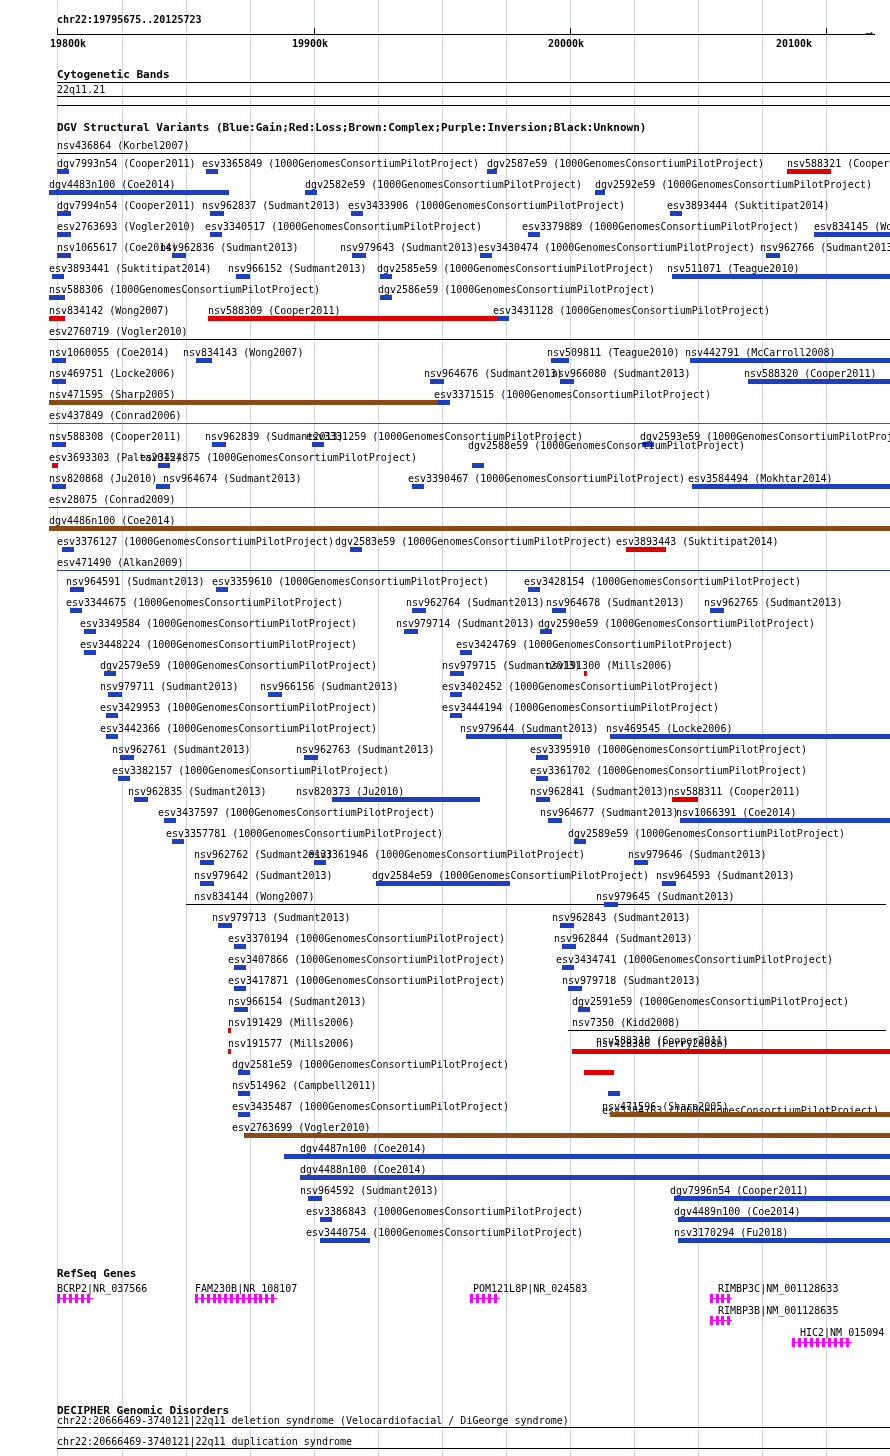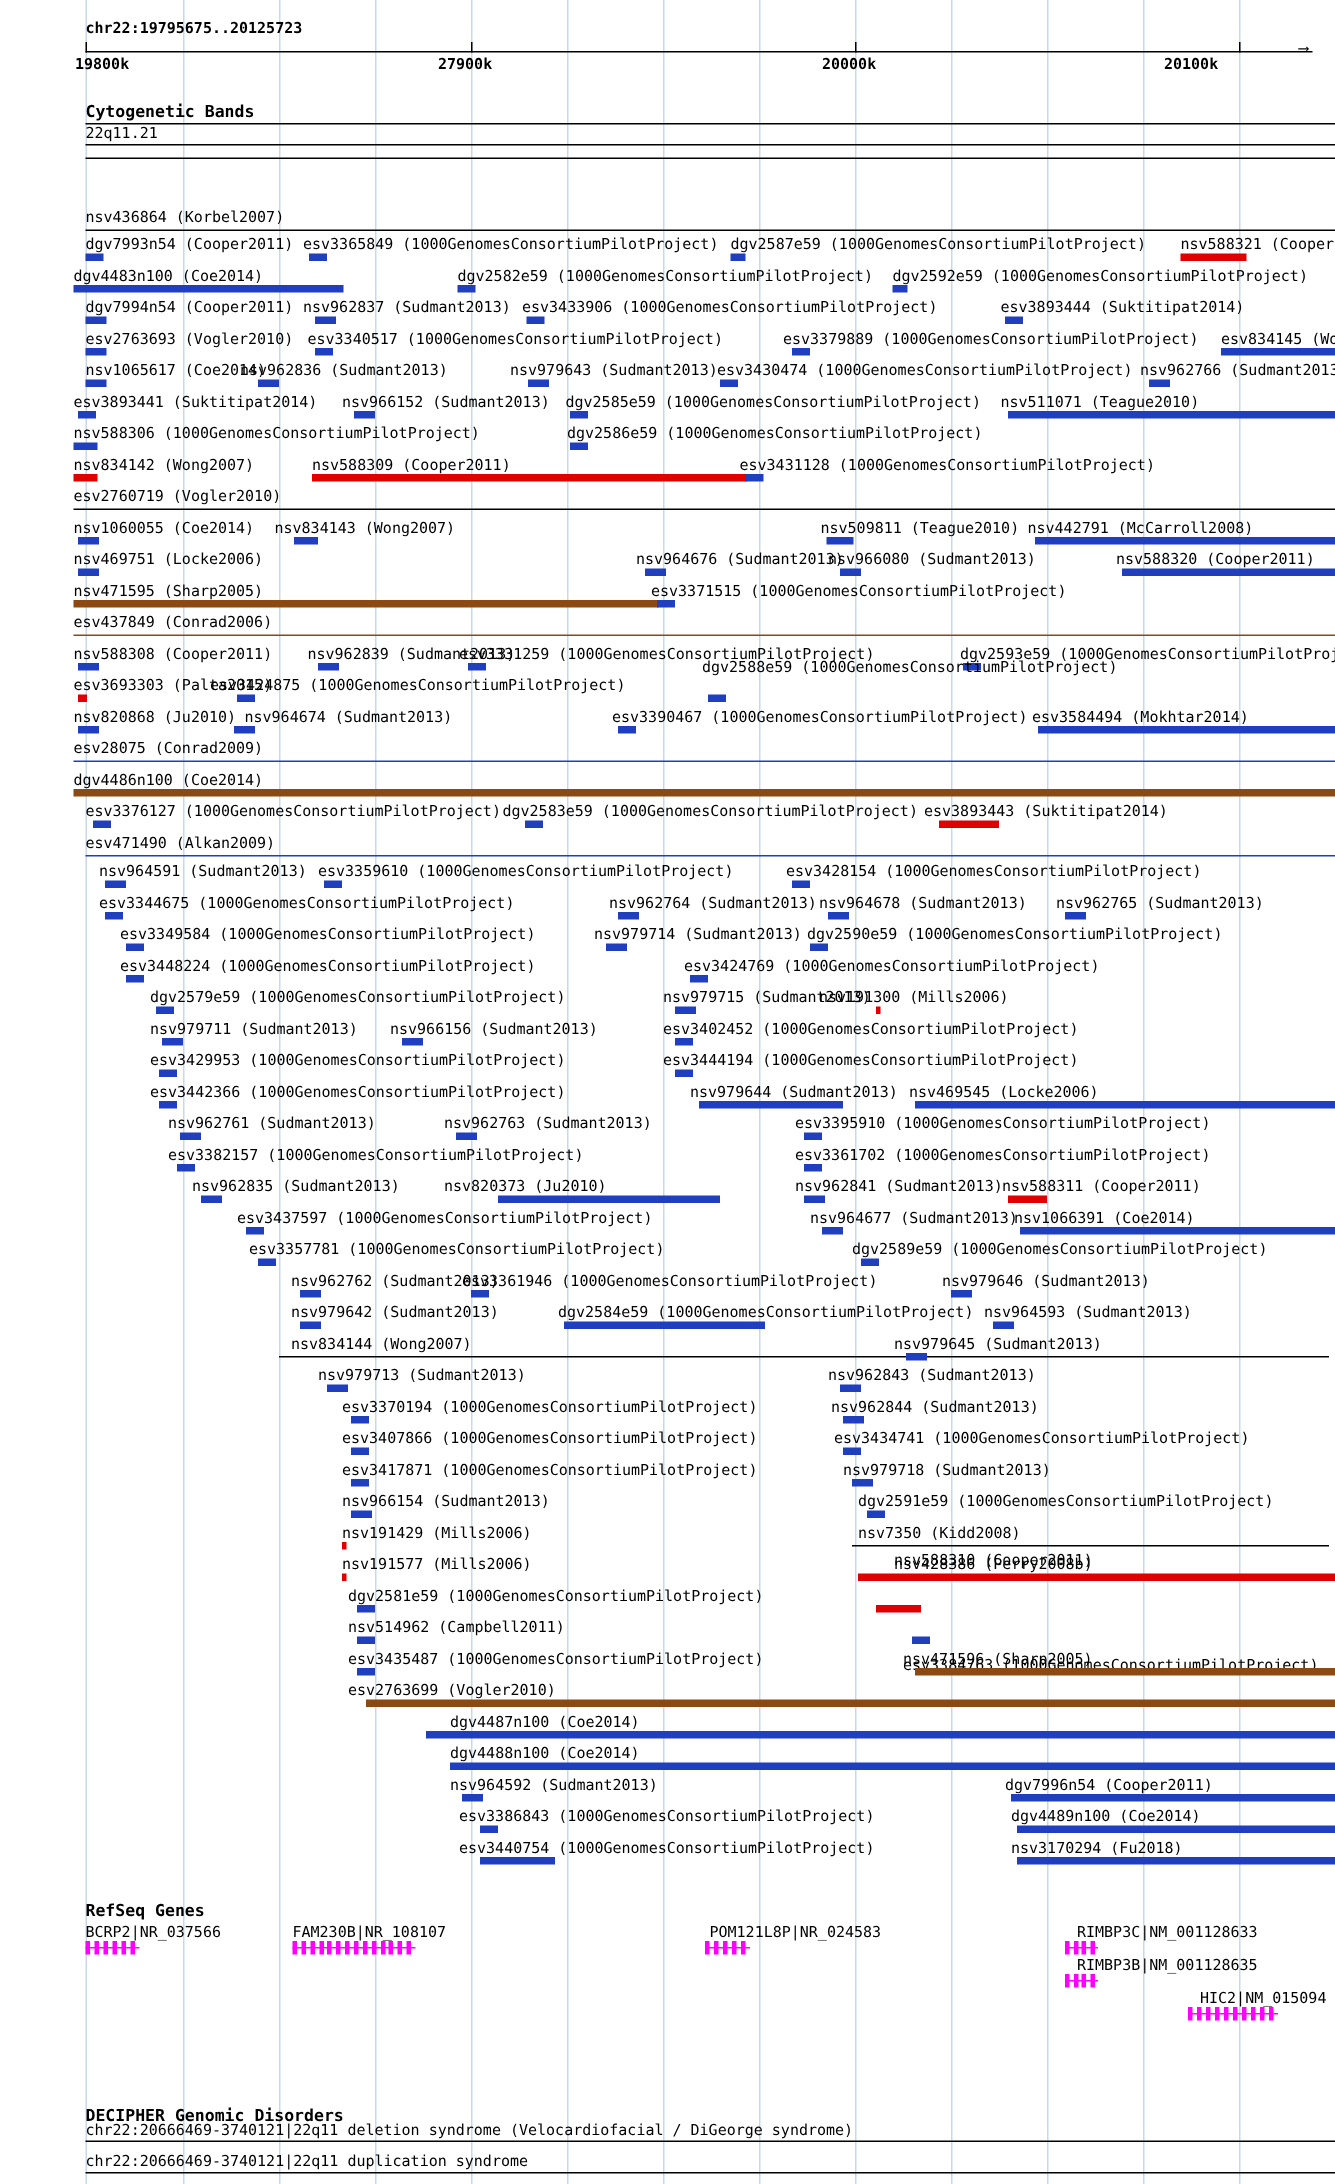--- a/index.html
+++ b/index.html
@@ -53,30 +53,31 @@
   <div class="vgrid" style="left:826px;"></div>
 
   <div class="ruler-label" style="left:57px;top:14px;">chr22:19795675..20125723</div>
   <div class="ruler-line" style="left:57px;top:34px;width:818px;"></div>
   <div class="ruler-tick" style="left:57px;top:28px;height:7px;"></div>
   <div class="ruler-tick" style="left:314px;top:28px;height:7px;"></div>
   <div class="ruler-tick" style="left:570px;top:28px;height:7px;"></div>
   <div class="ruler-tick" style="left:826px;top:28px;height:7px;"></div>
   <div class="arrow-r" style="left:866px;top:29px;">⟶</div>
   <div class="ruler-label" style="left:50px;top:38px;">19800k</div>
-  <div class="ruler-label" style="left:292px;top:38px;">27900k</div>
+  <div class="ruler-label" style="left:292px;top:38px;">19900k</div>
   <div class="ruler-label" style="left:548px;top:38px;">20000k</div>
   <div class="ruler-label" style="left:776px;top:38px;">20100k</div>
 
   <div class="sect-title" style="left:57px;top:68px;">Cytogenetic Bands</div>
   <div class="sect-rule" style="left:57px;top:82px;width:833px;"></div>
   <div class="lbl" style="left:57px;top:84px;">22q11.21</div>
   <div class="sect-rule" style="left:57px;top:96px;width:833px;"></div>
   <div class="sect-rule" style="left:57px;top:105px;width:833px;"></div>
 
+  <div class="sect-title" style="left:57px;top:121px;">DGV Structural Variants (Blue:Gain;Red:Loss;Brown:Complex;Purple:Inversion;Black:Unknown)</div>
 
   <div id="dgv-track">
       <div class="lbl" style="left: 57px; top: 140px;">nsv436864 (Korbel2007)</div>
       <div class="thin black" style="top: 153px; left: 57px; width: 833px;"></div>
       <div class="lbl" style="left: 57px; top: 158px;">dgv7993n54 (Cooper2011)</div>
       <div class="bar blue" style="top: 169px; left: 57px; width: 12px;"></div>
       <div class="lbl" style="left: 202px; top: 158px;">esv3365849 (1000GenomesConsortiumPilotProject)</div>
       <div class="bar blue" style="top: 169px; left: 206px; width: 12px;"></div>
       <div class="lbl" style="left: 487px; top: 158px;">dgv2587e59 (1000GenomesConsortiumPilotProject)</div>
       <div class="bar blue" style="top: 169px; left: 487px; width: 10px;"></div>

